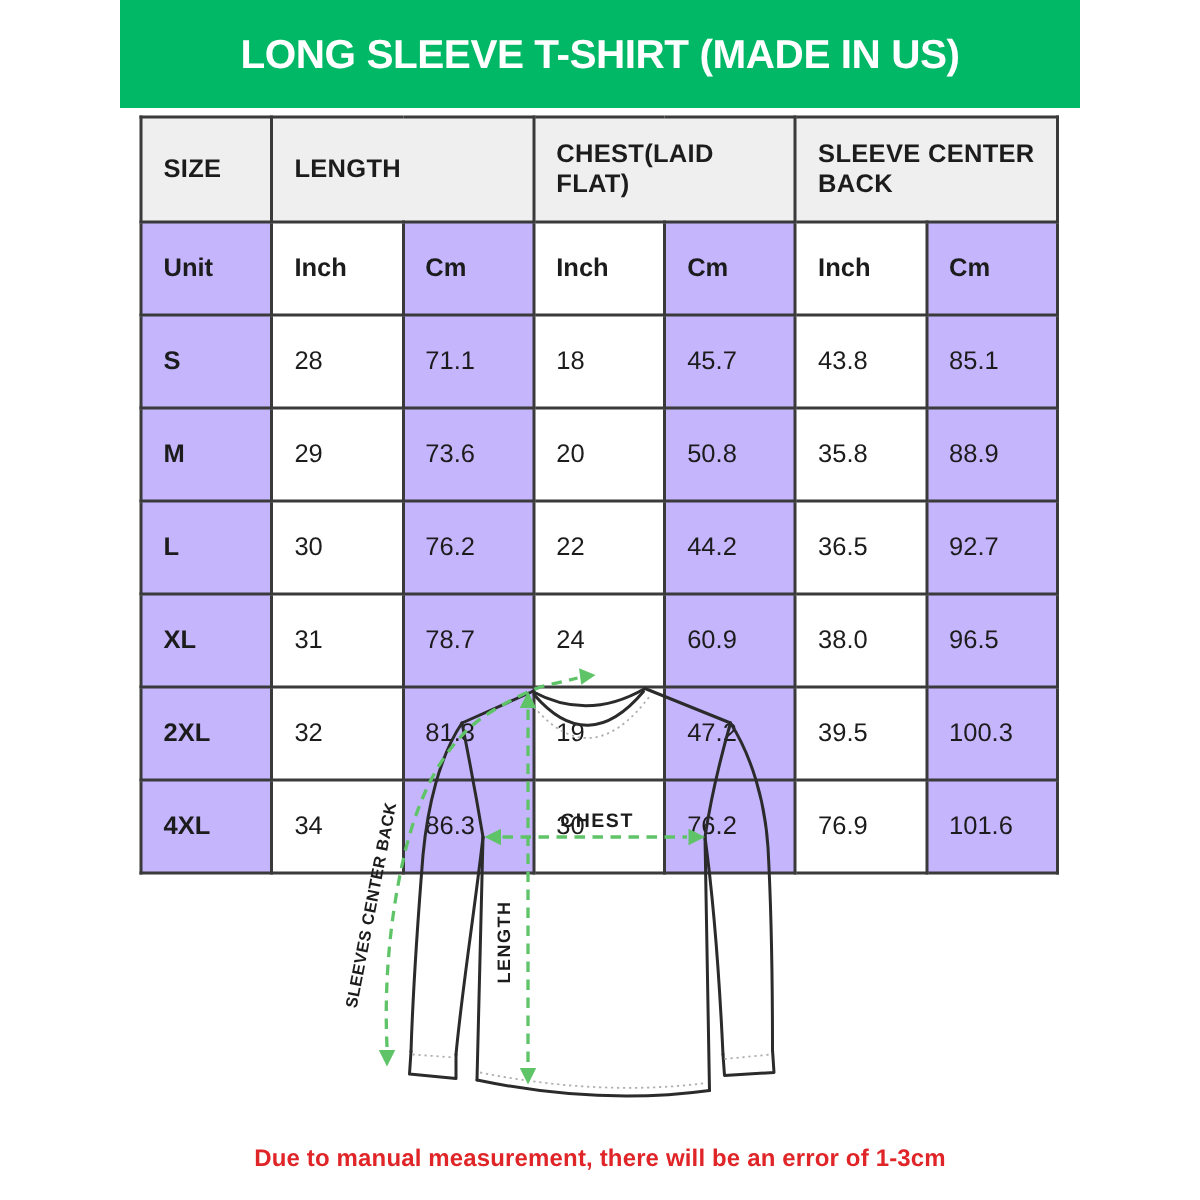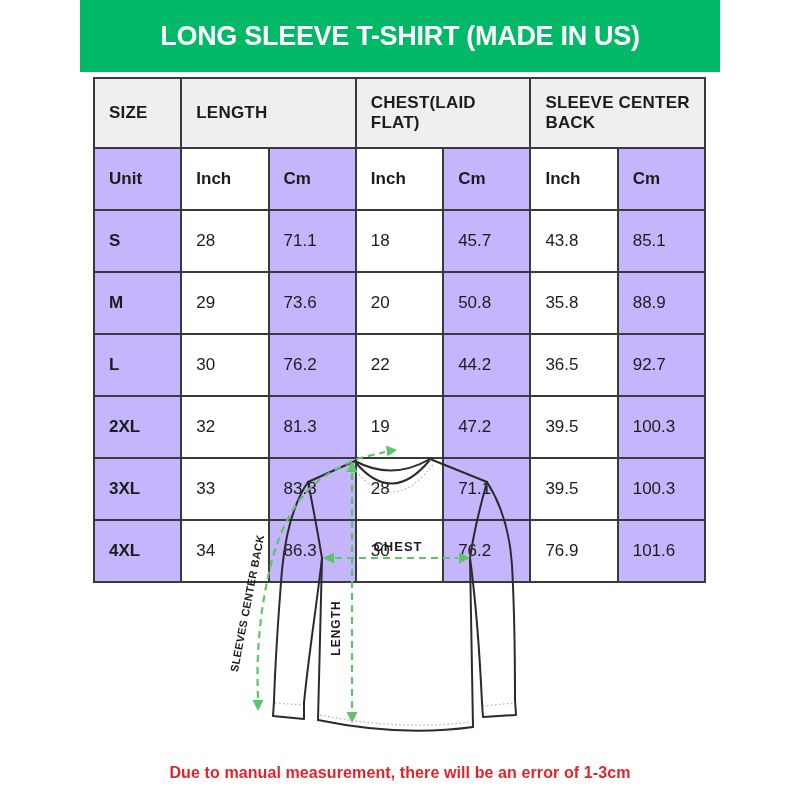--- a/index.html
+++ b/index.html
@@ -82,34 +82,34 @@
     <tr>
       <td class="g lbl">L</td>
       <td class="w">30</td>
       <td class="g">76.2</td>
       <td class="w">22</td>
       <td class="g">44.2</td>
       <td class="w">36.5</td>
       <td class="g">92.7</td>
     </tr>
     <tr>
+      <td class="g lbl">XL</td>
+      <td class="w">31</td>
+      <td class="g">78.7</td>
+      <td class="w">24</td>
+      <td class="g">60.9</td>
+      <td class="w">38.0</td>
+      <td class="g">96.5</td>
+    </tr>
+    <tr>
       <td class="g lbl">2XL</td>
       <td class="w">32</td>
       <td class="g">81.3</td>
       <td class="w">19</td>
       <td class="g">47.2</td>
-      <td class="w">39.5</td>
-      <td class="g">100.3</td>
-    </tr>
-    <tr>
-      <td class="g lbl">3XL</td>
-      <td class="w">33</td>
-      <td class="g">83.8</td>
-      <td class="w">28</td>
-      <td class="g">71.1</td>
       <td class="w">39.5</td>
       <td class="g">100.3</td>
     </tr>
     <tr>
       <td class="g lbl">4XL</td>
       <td class="w">34</td>
       <td class="g">86.3</td>
       <td class="w">30</td>
       <td class="g">76.2</td>
       <td class="w">76.9</td>

